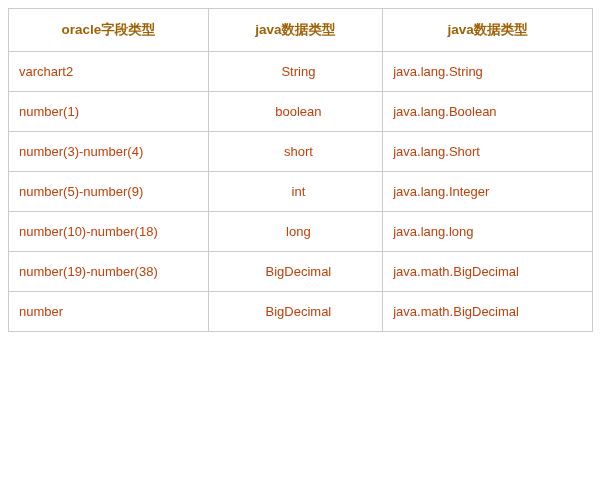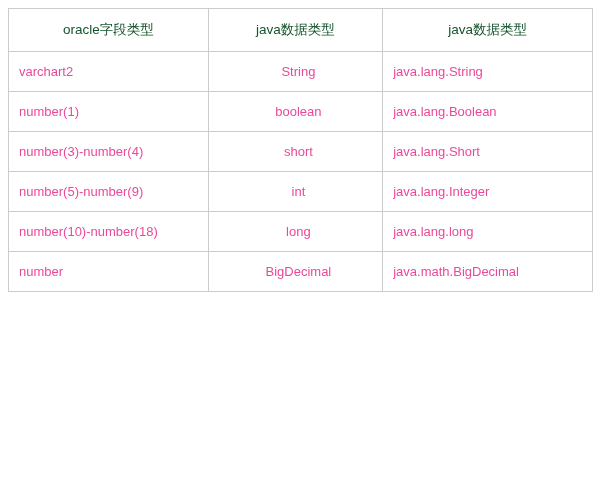--- a/index.html
+++ b/index.html
@@ -13,26 +13,26 @@
       padding: 8px;
     }
     table {
       border-collapse: collapse;
       width: 585px;
     }
     th, td {
       border: 1px solid #ccc;
       padding: 12px 10px;
       font-size: 13px;
-      color: #ec4899;
+      color: #c2410c;
     }
     th {
       text-align: center;
-      font-weight: normal;
-      color: #14532d;
+      font-weight: bold;
+      color: #a16207;
       font-size: 13.5px;
     }
     td.col1 {
       text-align: left;
       width: 200px;
     }
     td.col2 {
       text-align: center;
       width: 175px;
       padding-left: 16px;
@@ -76,18 +76,23 @@
       <td class="col1">number(5)-number(9)</td>
       <td class="col2">int</td>
       <td class="col3">java.lang.Integer</td>
     </tr>
     <tr>
       <td class="col1">number(10)-number(18)</td>
       <td class="col2">long</td>
       <td class="col3">java.lang.long</td>
     </tr>
     <tr>
+      <td class="col1">number(19)-number(38)</td>
+      <td class="col2">BigDecimal</td>
+      <td class="col3">java.math.BigDecimal</td>
+    </tr>
+    <tr>
       <td class="col1">number</td>
       <td class="col2">BigDecimal</td>
       <td class="col3">java.math.BigDecimal</td>
     </tr>
   </tbody>
 </table>
 
 </body></html>

